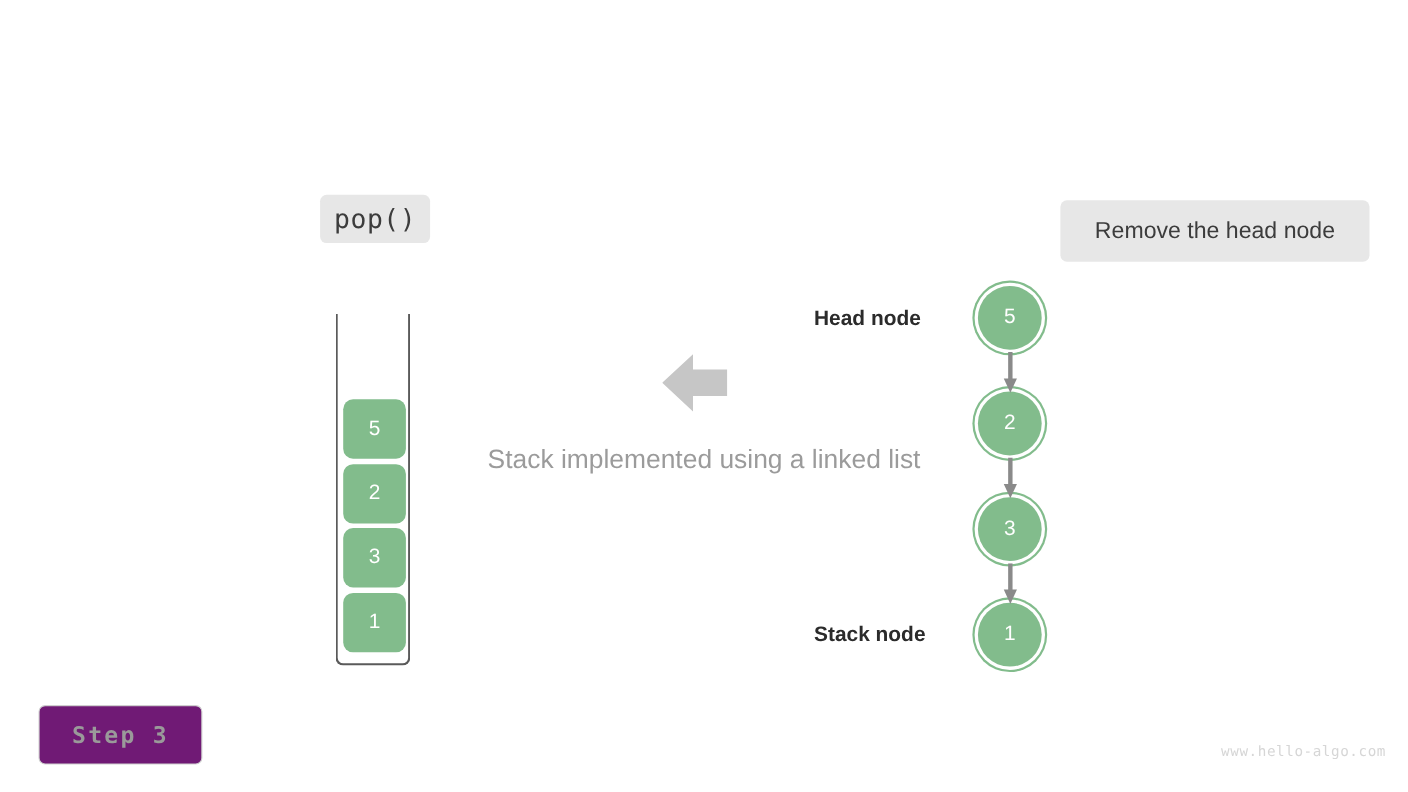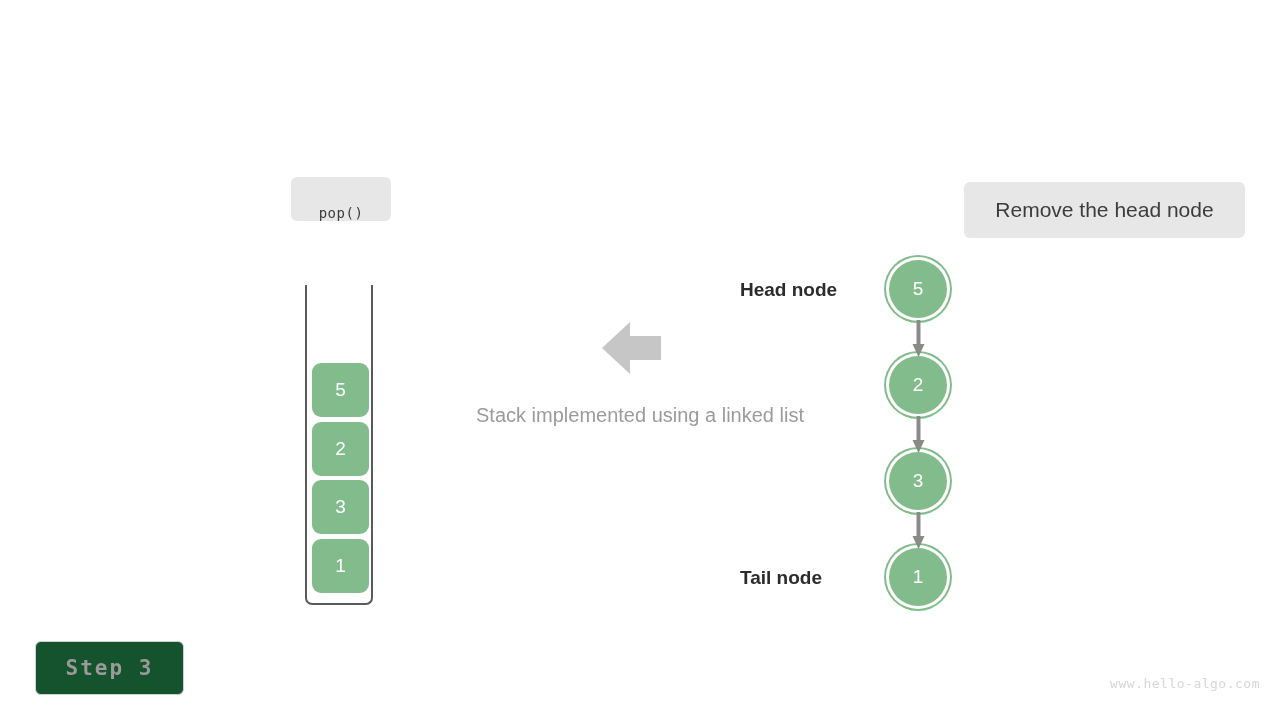--- a/index.html
+++ b/index.html
@@ -25,40 +25,39 @@
     align-items: center;
     justify-content: center;
     color: #3c3c3c;
   }
   #op-pill {
     left: 291px;
     top: 177px;
     width: 100px;
     height: 44px;
     font-family: "DejaVu Sans Mono", "Liberation Mono", monospace;
-    font-size: 14px;
+    font-size: 24px;
     letter-spacing: 0.5px;
-    align-items: flex-end;
   }
   #action-pill {
     left: 964px;
     top: 182px;
     width: 281px;
     height: 56px;
     font-size: 21px;
   }
 
   
   #step-badge {
     position: absolute;
     left: 35px;
     top: 641px;
     width: 147px;
     height: 52px;
-    background: #14532d;
+    background: #701a75;
     border: 1px solid #cfcfcf;
     border-radius: 6px;
     display: flex;
     align-items: center;
     justify-content: center;
     font-family: "DejaVu Sans Mono", "Liberation Mono", monospace;
     font-size: 21px;
     font-weight: bold;
     color: #9a9a9a;
     letter-spacing: 2px;
@@ -75,21 +74,21 @@
     letter-spacing: 0.5px;
   }
 
   
   #caption {
     position: absolute;
     left: 380px;
     top: 404px;
     width: 520px;
     text-align: center;
-    font-size: 20px;
+    font-size: 24px;
     color: #9b9b9b;
   }
 
   
   #big-arrow {
     position: absolute;
     left: 602px;
     top: 320px;
     width: 60px;
     height: 56px;
@@ -211,21 +210,21 @@
   <div class="node" style="top:106px;">
     <span>2</span>
   </div>
   <div class="node" style="top:202px;">
     <span>3</span>
   </div>
   <div class="node" style="top:298px;">
     <span>1</span>
   </div>
 
-  <div class="node-label" style="left:0px; top:317px;">Tail node</div>
+  <div class="node-label" style="left:0px; top:317px;">Stack node</div>
 
   <svg class="link-arrow" style="top:70px;" viewBox="0 0 13 38">
     <line x1="6.5" y1="0" x2="6.5" y2="26" stroke="#8a8a8a" stroke-width="4"></line>
     <polygon points="6.5,37 0.5,24 12.5,24" fill="#8a8a8a"></polygon>
   </svg>
   <svg class="link-arrow" style="top:166px;" viewBox="0 0 13 38">
     <line x1="6.5" y1="0" x2="6.5" y2="26" stroke="#8a8a8a" stroke-width="4"></line>
     <polygon points="6.5,37 0.5,24 12.5,24" fill="#8a8a8a"></polygon>
   </svg>
   <svg class="link-arrow" style="top:262px;" viewBox="0 0 13 38">

